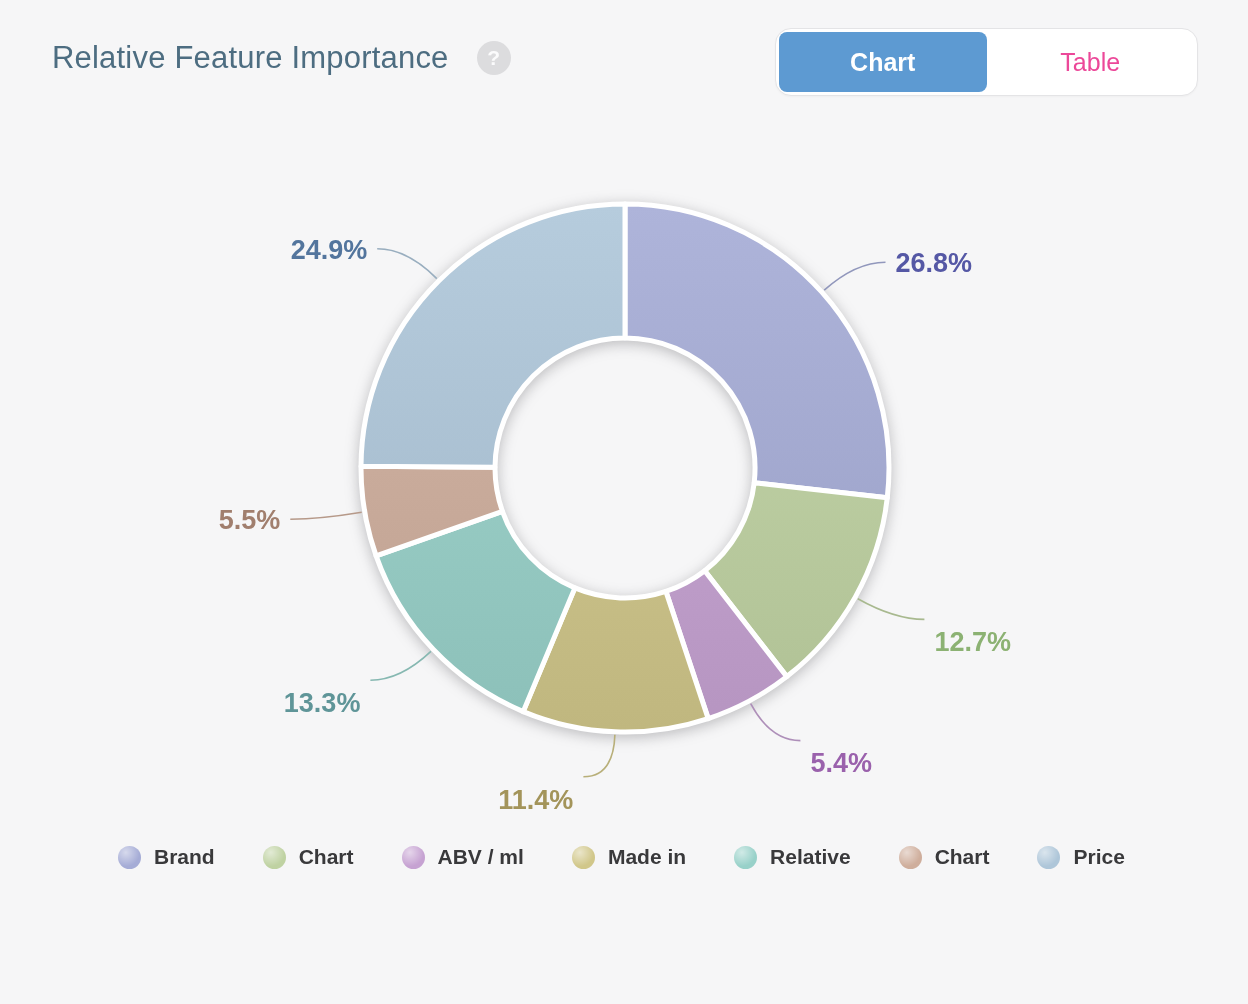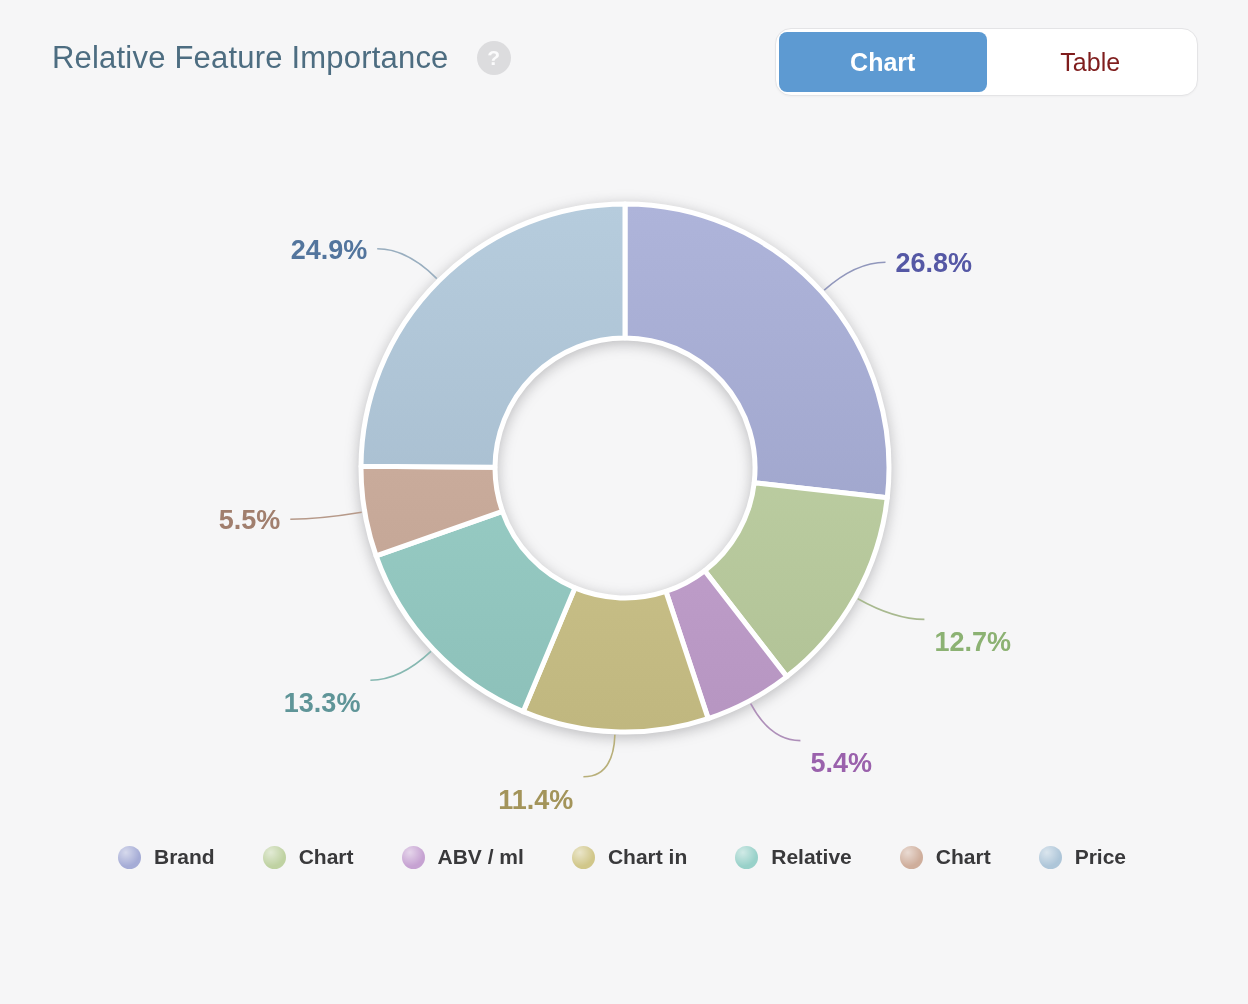--- a/index.html
+++ b/index.html
@@ -26,21 +26,21 @@
   
   .toggle {
     position: absolute; top: 28px; right: 50px;
     width: 423px; height: 68px;
     background: #ffffff; border: 1px solid #e4e4e6; border-radius: 16px;
     display: flex; padding: 3px;
     box-shadow: 0 1px 2px rgba(0,0,0,0.03);
   }
   .toggle button {
     flex: 1; border: none; border-radius: 8px; background: transparent;
-    font-family: inherit; font-size: 25px; color: #7f1d1d; cursor: pointer;
+    font-family: inherit; font-size: 25px; color: #ec4899; cursor: pointer;
   }
   .toggle button.active { background: #5d9ad2; color: #ffffff; font-weight: 700; }
 
   
   svg.chart { position: absolute; left: 0; top: 0; pointer-events: none; }
   svg.chart .slices { filter: drop-shadow(0px 3px 7px rgba(90, 90, 95, 0.38)); }
   svg.chart path.slice { pointer-events: auto; cursor: pointer; }
   svg.chart text.pct {
     font-family: "Liberation Sans", "DejaVu Sans", sans-serif;
     font-size: 27px; font-weight: 700;
@@ -139,21 +139,21 @@
       <div class="legend-item">
         <span class="legend-dot" style="background: radial-gradient(circle at 34% 28%, rgba(255, 255, 255, 0.55), rgba(255, 255, 255, 0) 62%), rgb(191, 210, 162);"></span>
         <span class="legend-label">Chart</span>
       </div>
       <div class="legend-item">
         <span class="legend-dot" style="background: radial-gradient(circle at 34% 28%, rgba(255, 255, 255, 0.55), rgba(255, 255, 255, 0) 62%), rgb(198, 162, 210);"></span>
         <span class="legend-label">ABV / ml</span>
       </div>
       <div class="legend-item">
         <span class="legend-dot" style="background: radial-gradient(circle at 34% 28%, rgba(255, 255, 255, 0.55), rgba(255, 255, 255, 0) 62%), rgb(209, 199, 138);"></span>
-        <span class="legend-label">Chart in</span>
+        <span class="legend-label">Made in</span>
       </div>
       <div class="legend-item">
         <span class="legend-dot" style="background: radial-gradient(circle at 34% 28%, rgba(255, 255, 255, 0.55), rgba(255, 255, 255, 0) 62%), rgb(152, 209, 201);"></span>
         <span class="legend-label">Relative</span>
       </div>
       <div class="legend-item">
         <span class="legend-dot" style="background: radial-gradient(circle at 34% 28%, rgba(255, 255, 255, 0.55), rgba(255, 255, 255, 0) 62%), rgb(207, 174, 156);"></span>
         <span class="legend-label">Chart</span>
       </div>
       <div class="legend-item">

